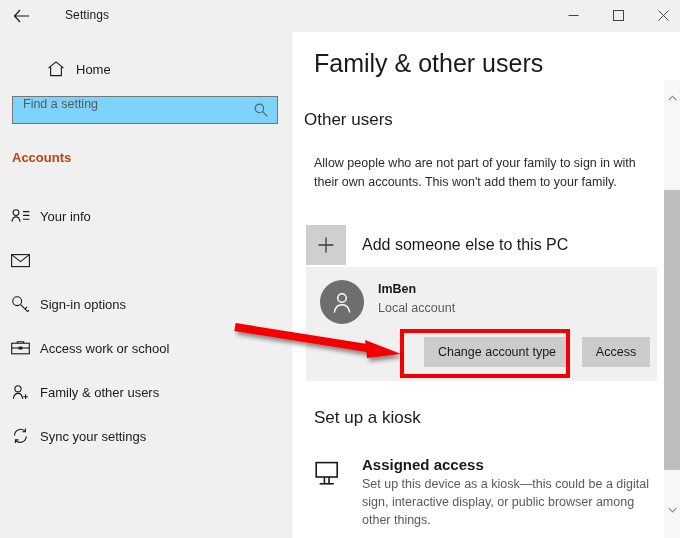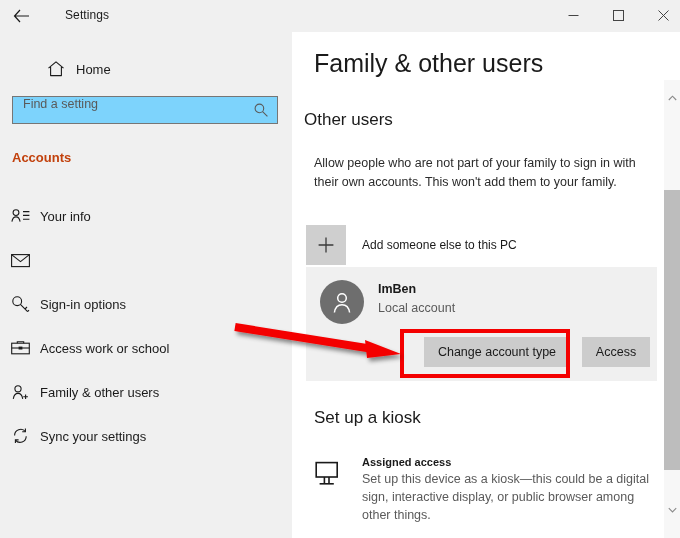--- a/index.html
+++ b/index.html
@@ -151,21 +151,21 @@
     display: flex; align-items: center;
   }
   #plus-box {
     width: 40px; height: 40px;
     background: #cfcfcf;
     display: flex; align-items: center; justify-content: center;
     flex: 0 0 40px;
   }
   #add-user-label {
     margin-left: 16px;
-    font-size: 12px;
+    font-size: 16px;
     color: #1a1a1a;
     text-align: right;
   }
   
   #user-panel {
     position: absolute;
     left: 14px; top: 235px;
     width: 351px; height: 114px;
     background: #f0f0f0;
   }
@@ -222,21 +222,21 @@
     left: 22px; top: 424px;
     width: 340px;
     display: flex;
   }
   #kiosk-icon {
     flex: 0 0 48px;
     padding-top: 4px;
   }
   #kiosk-text { flex: 1; }
   #kiosk-title {
-    font-size: 11px;
+    font-size: 15px;
     font-weight: bold;
     color: #1a1a1a;
   }
   #kiosk-desc {
     margin-top: 2px;
     font-size: 12.5px;
     line-height: 18px;
     color: #5a5a5a;
     width: 295px;
   }

